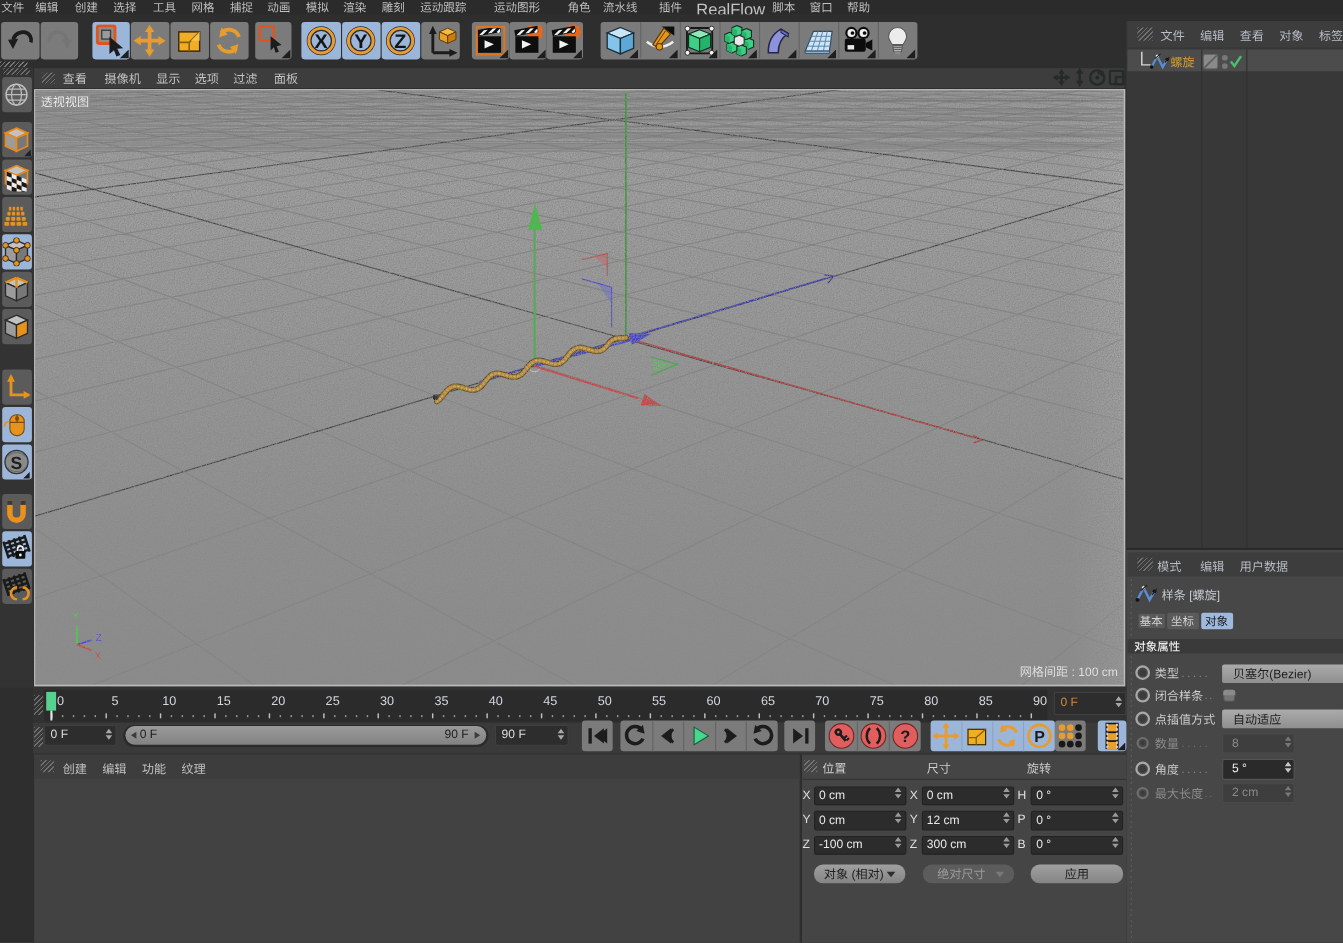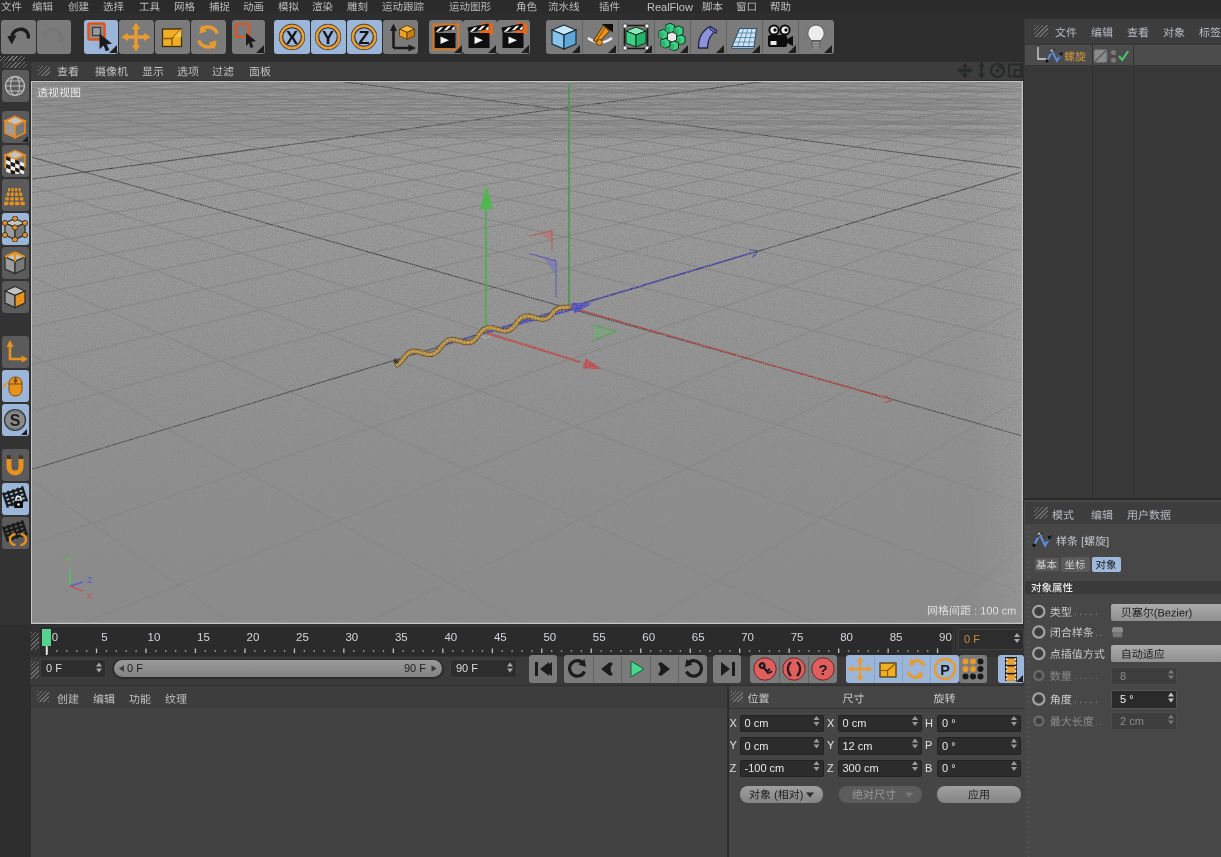--- a/index.html
+++ b/index.html
@@ -1,14 +1,14 @@
 <!DOCTYPE html>
 <html><head><meta charset="utf-8"><style>html,body{margin:0;padding:0;width:1221px;height:857px;overflow:hidden;background:#2e2e2e;font-family:"Liberation Sans",sans-serif;-webkit-font-smoothing:antialiased}*{box-sizing:border-box}.abs{position:absolute}</style></head><body>
 <div class="abs" style="left:0;top:0;width:1221px;height:13px;background:#2b2b2b"></div>
-<div class="abs" style="left:647px;top:0.5px;width:62px;height:12px;color:#c2c2c2;font-size:11px">RealFlow</div>
+<div class="abs" style="left:633px;top:0.5px;width:62px;height:12px;color:#c2c2c2;font-size:15px">RealFlow</div>
 <div class="abs" style="left:0;top:13px;width:1221px;height:48px;background:#2e2e2e"></div>
 <div class="abs" style="left:1px;top:19.5px;width:35px;height:34px;background:#7b7b7b;border-radius:3px"></div>
 <svg style="position:absolute;left:3.5px;top:21.5px" width="30" height="30" viewBox="0 0 30 30">
     <path d="M8 14 C10 6.5 20 5 23.5 11 C24.6 13 24.7 14.5 24 16.5" stroke="#1c1c1c" stroke-width="3.4" fill="none"></path>
     <path d="M3.2 14.2 L12.5 13.2 L7.8 22.5 Z" fill="#1c1c1c"></path>
   </svg>
 <div class="abs" style="left:37px;top:19.5px;width:34px;height:34px;background:#7b7b7b;border-radius:3px"></div>
 <svg style="position:absolute;left:39.0px;top:21.5px" width="30" height="30" viewBox="0 0 30 30">
     <g opacity="0.55">
       <path d="M22 14 C20 6.5 10 5 6.5 11 C5.4 13 5.3 14.5 6 16.5" stroke="#727272" stroke-width="3.2" fill="none"></path>

